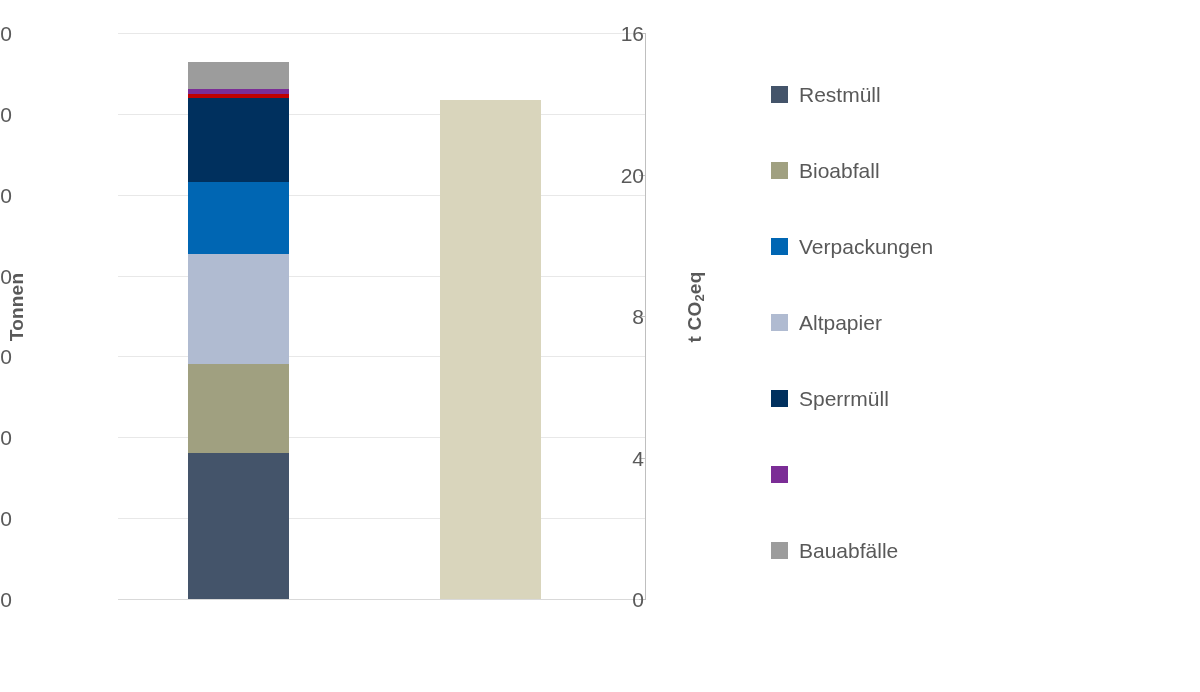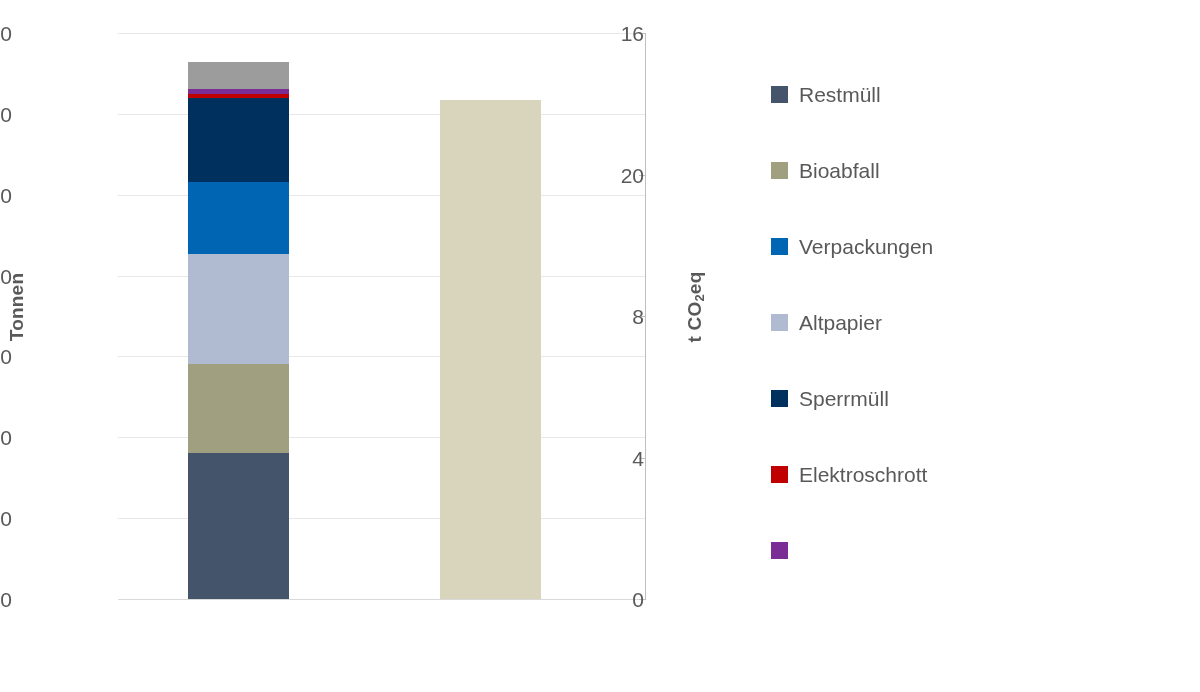--- a/index.html
+++ b/index.html
@@ -238,21 +238,21 @@
       </div>
       <div class="legend-item">
         <span class="legend-swatch" style="background: rgb(176, 187, 209);"></span>
         <span class="legend-label">Altpapier</span>
       </div>
       <div class="legend-item">
         <span class="legend-swatch" style="background: rgb(0, 48, 94);"></span>
         <span class="legend-label">Sperrmüll</span>
       </div>
       <div class="legend-item">
-        <span class="legend-swatch" style="background: rgb(192, 0, 0);"></span>
-        <span class="legend-label">Elektroschrott</span>
-      </div>
-      <div class="legend-item">
         <span class="legend-swatch" style="background: rgb(123, 45, 150);"></span>
       </div>
+      <div class="legend-item">
+        <span class="legend-swatch" style="background: rgb(156, 156, 156);"></span>
+        <span class="legend-label">Bauabfälle</span>
+      </div>
     </div>
 
 </div>
 
 </body></html>

